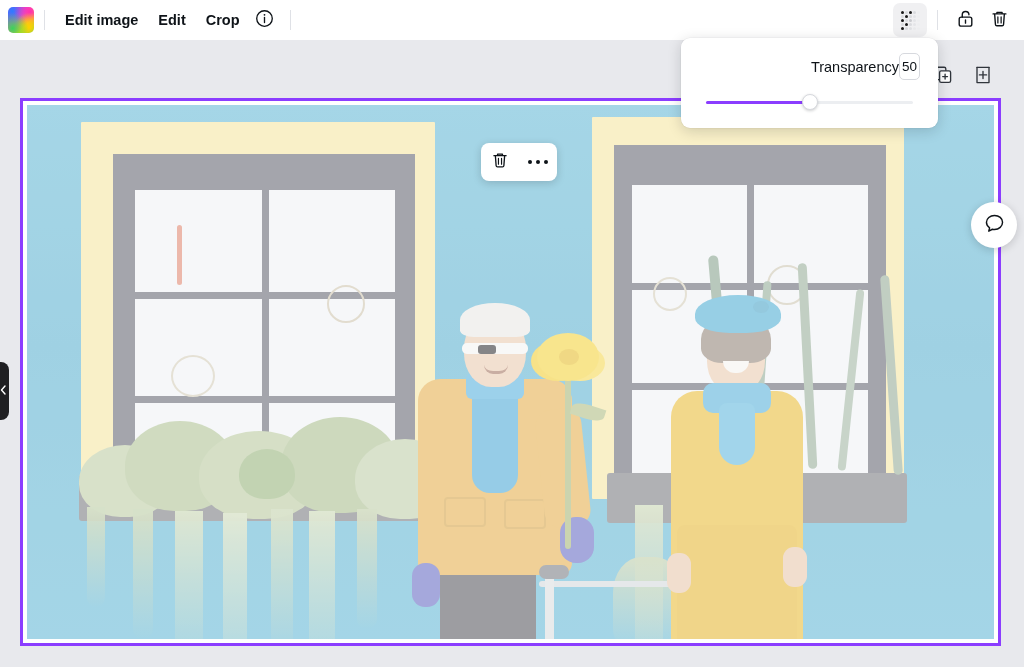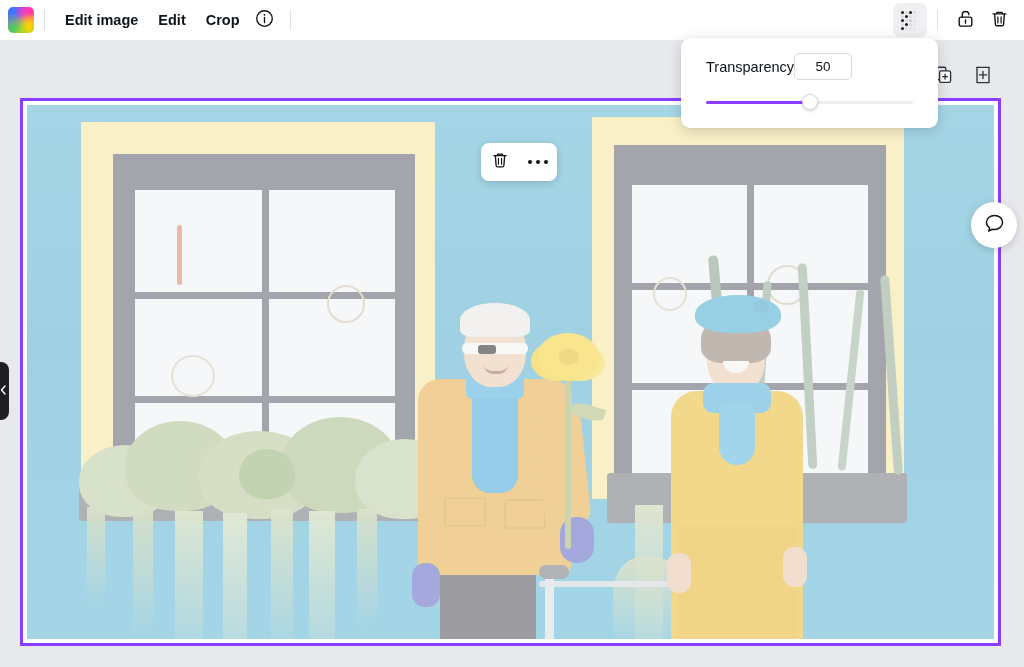--- a/index.html
+++ b/index.html
@@ -109,24 +109,24 @@
   .page-tool { width: 26px; height: 26px; display: flex; align-items: center; justify-content: center; cursor: pointer; }
 
   
   .popover {
     position: absolute; left: 681px; top: 38px;
     width: 257px; height: 90px;
     background: #ffffff; border-radius: 9px;
     box-shadow: 0 3px 14px rgba(14,19,24,.17), 0 0 0 .5px rgba(14,19,24,.05);
     z-index: 50;
   }
-  .pop-row { display: flex; align-items: center; justify-content: flex-start; padding: 15px 18px 0 25px; }
+  .pop-row { display: flex; align-items: center; justify-content: flex-end; padding: 15px 18px 0 25px; }
   .pop-label { font-size: 14.5px; color: #0e1318; }
   .pop-value {
-    width: 58px; height: 27px; border: 1px solid #d7d9de; border-radius: 5px;
+    width: 21px; height: 27px; border: 1px solid #d7d9de; border-radius: 5px;
     display: flex; align-items: center; justify-content: center;
     font-size: 13.5px; color: #0e1318; background: #fff; cursor: text;
   }
   .slider { position: relative; margin: 15px 25px 0 25px; height: 14px; }
   .slider .track { position: absolute; top: 6px; left: 0; right: 0; height: 3px; border-radius: 2px; background: #eceef1; }
   .slider .fill  { position: absolute; top: 6px; left: 0; height: 3px; border-radius: 2px; background: #8b3dff; }
   .slider .thumb {
     position: absolute; top: -1px; width: 16px; height: 16px; border-radius: 50%;
     background: #fff; border: 1px solid #d7d9de; box-shadow: 0 1px 3px rgba(14,19,24,.2);
     transform: translateX(-8px); cursor: pointer;

